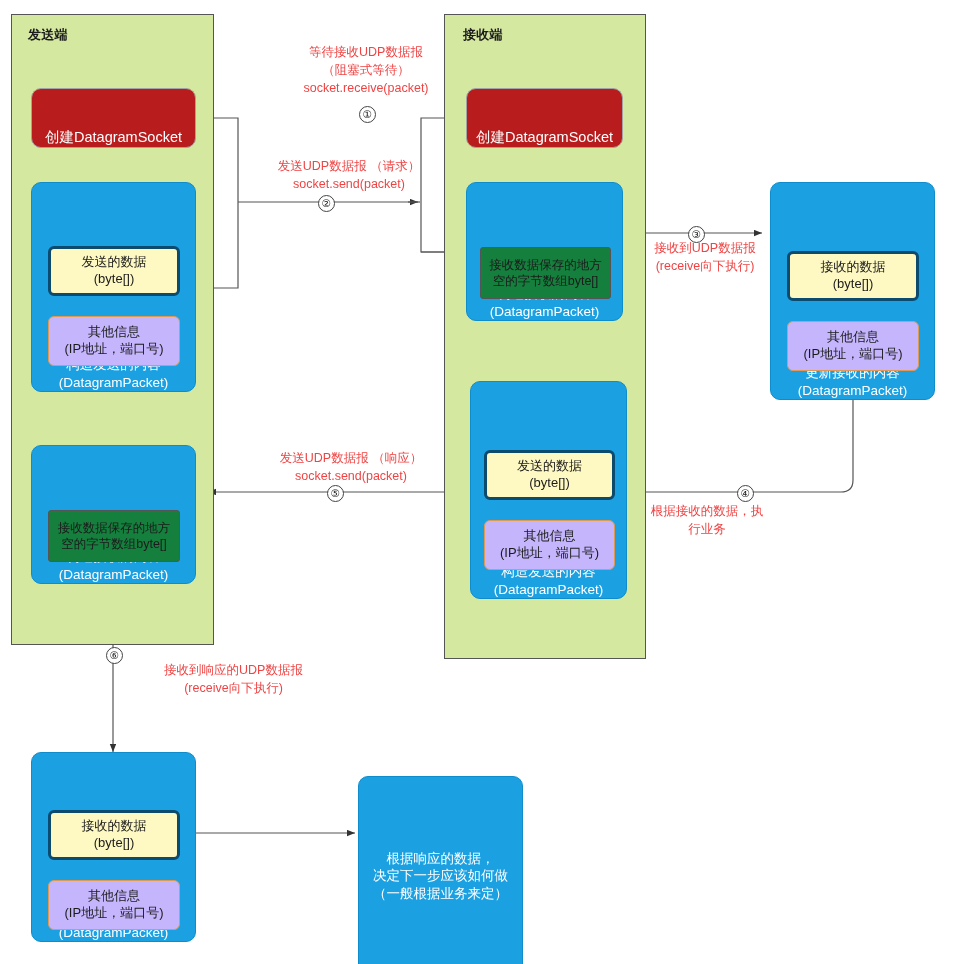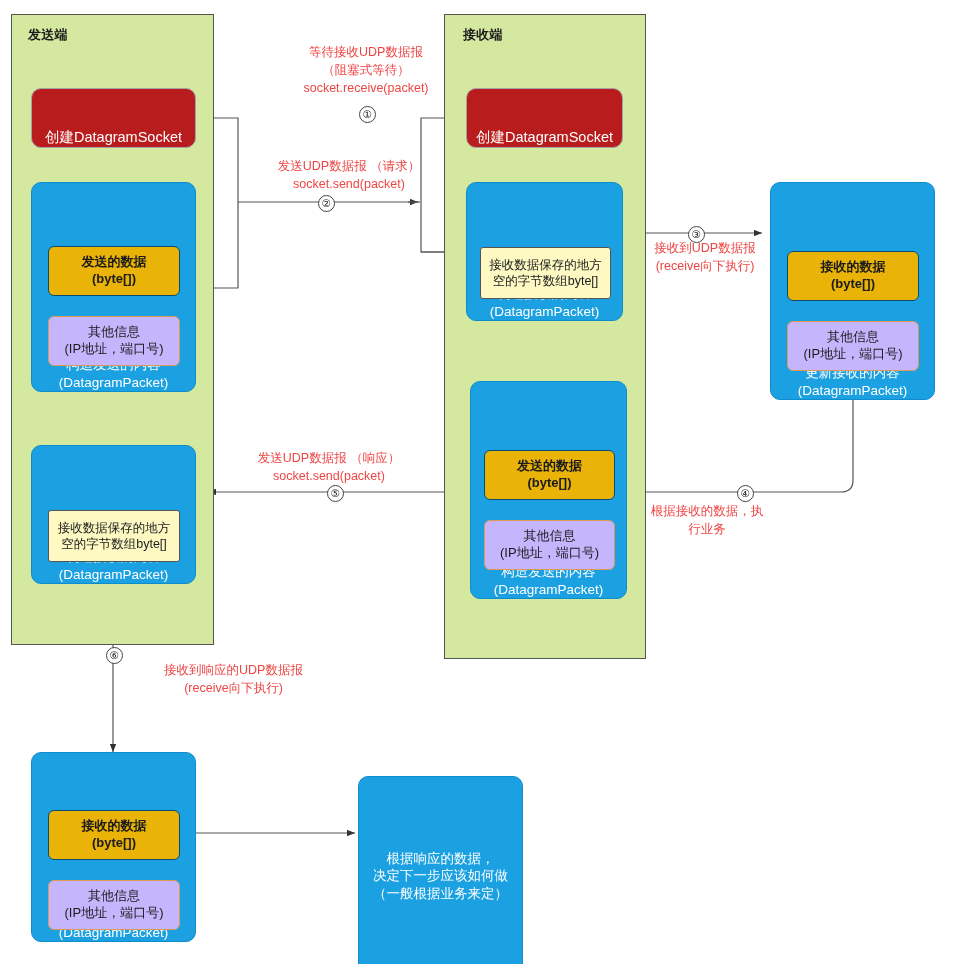--- a/index.html
+++ b/index.html
@@ -54,23 +54,23 @@
     display:flex;
     flex-direction:column;
     align-items:center;
     justify-content:center;
     text-align:center;
     font-size:13px;
     color:#1b1b1b;
     line-height:1.3;
     white-space:pre-line;
   }
-  .chip-pink{background:#eab308;border:1px solid #0c4a6e;font-weight:bold;}
+  .chip-pink{background:#fef9c3;border:3px solid #0c4a6e;}
   .chip-orange{background:#c4b5fd;border:1px solid #de9a55;}
-  .chip-white{background:#fef9c3;border:1px solid #555555;border-radius:3px;font-size:12.5px;}
+  .chip-white{background:#15803d;border:1px solid #555555;border-radius:3px;font-size:12.5px;}
 
   
   .edge-label{
     position:absolute;
     font-size:12.5px;
     color:#ef4444;
     text-align:center;
     line-height:1.42;
     white-space:pre-line;
   }
@@ -199,21 +199,21 @@
   <div class="step-num" style="left:318px;top:195px;">②</div>
 
   <div class="edge-label" style="left:630px;top:196px;width:150px;margin-top:44px;">接收到UDP数据报
 (receive向下执行)</div>
   <div class="step-num" style="left:688px;top:226px;">③</div>
 
   <div class="edge-label" style="left:632px;top:503px;width:150px;">根据接收的数据，执
 行业务</div>
   <div class="step-num" style="left:737px;top:485px;">④</div>
 
-  <div class="edge-label" style="left:224px;top:450px;width:210px;">发送UDP数据报 （响应）
+  <div class="edge-label" style="left:246px;top:450px;width:210px;">发送UDP数据报 （响应）
 socket.send(packet)</div>
   <div class="step-num" style="left:327px;top:485px;">⑤</div>
 
   <div class="edge-label" style="left:126px;top:662px;width:215px;">接收到响应的UDP数据报
 (receive向下执行)</div>
   <div class="step-num" style="left:106px;top:647px;">⑥</div>
 
 </div>
 
 </body></html>

